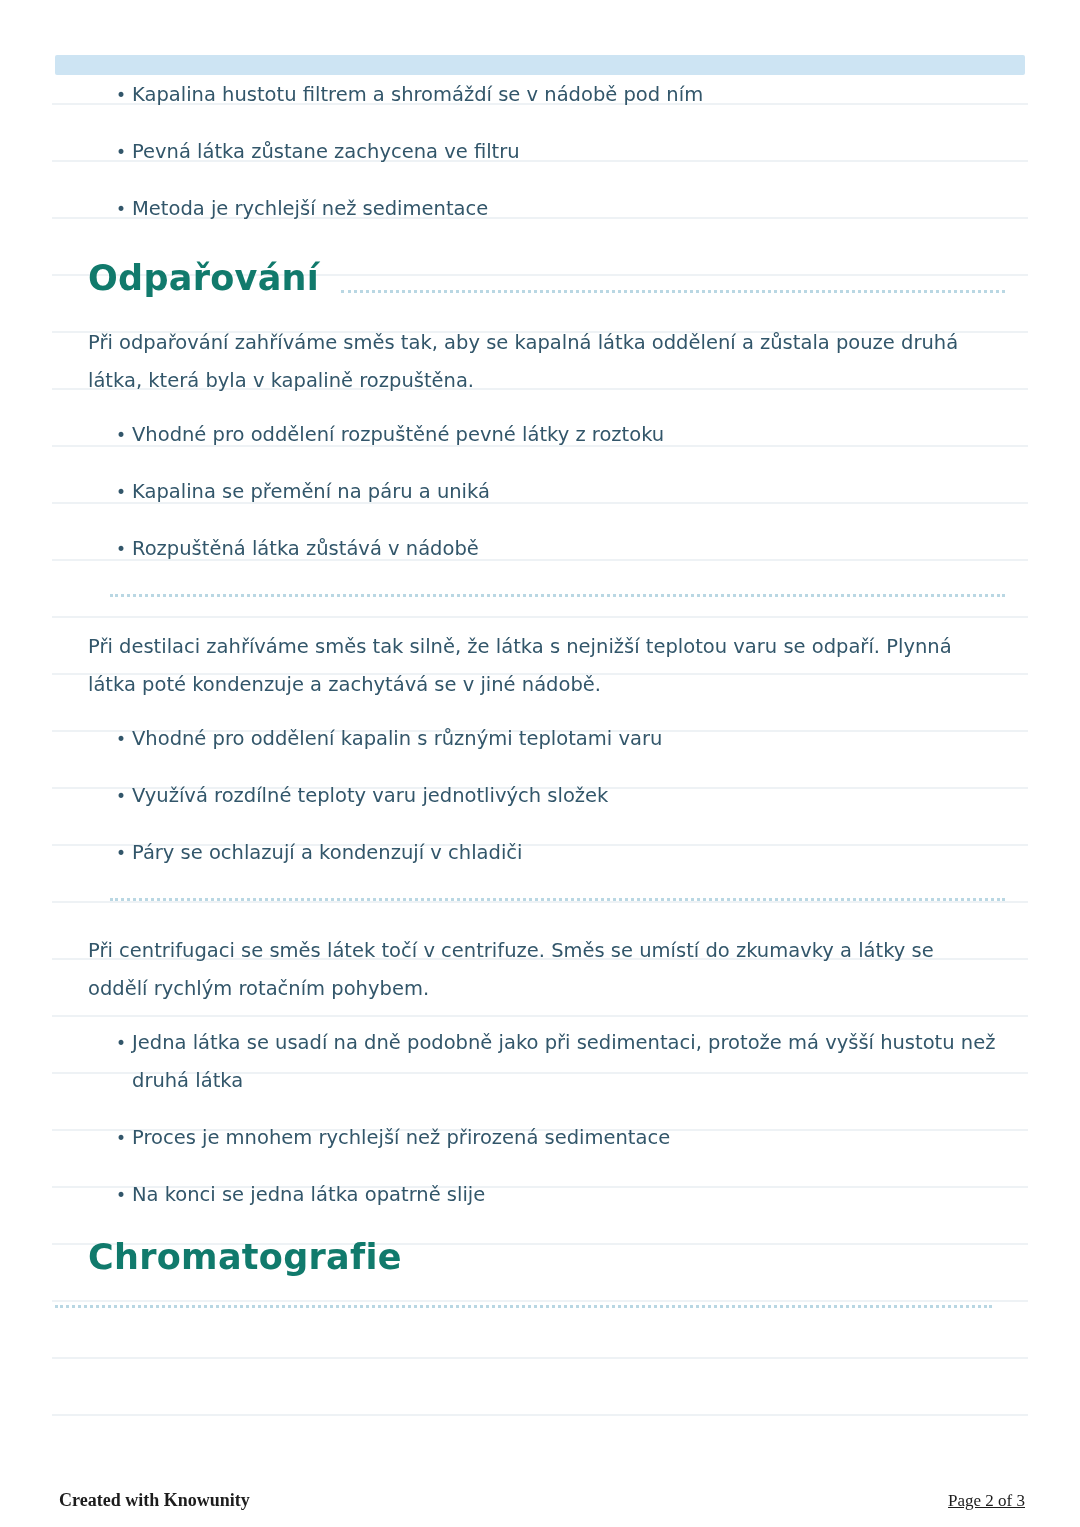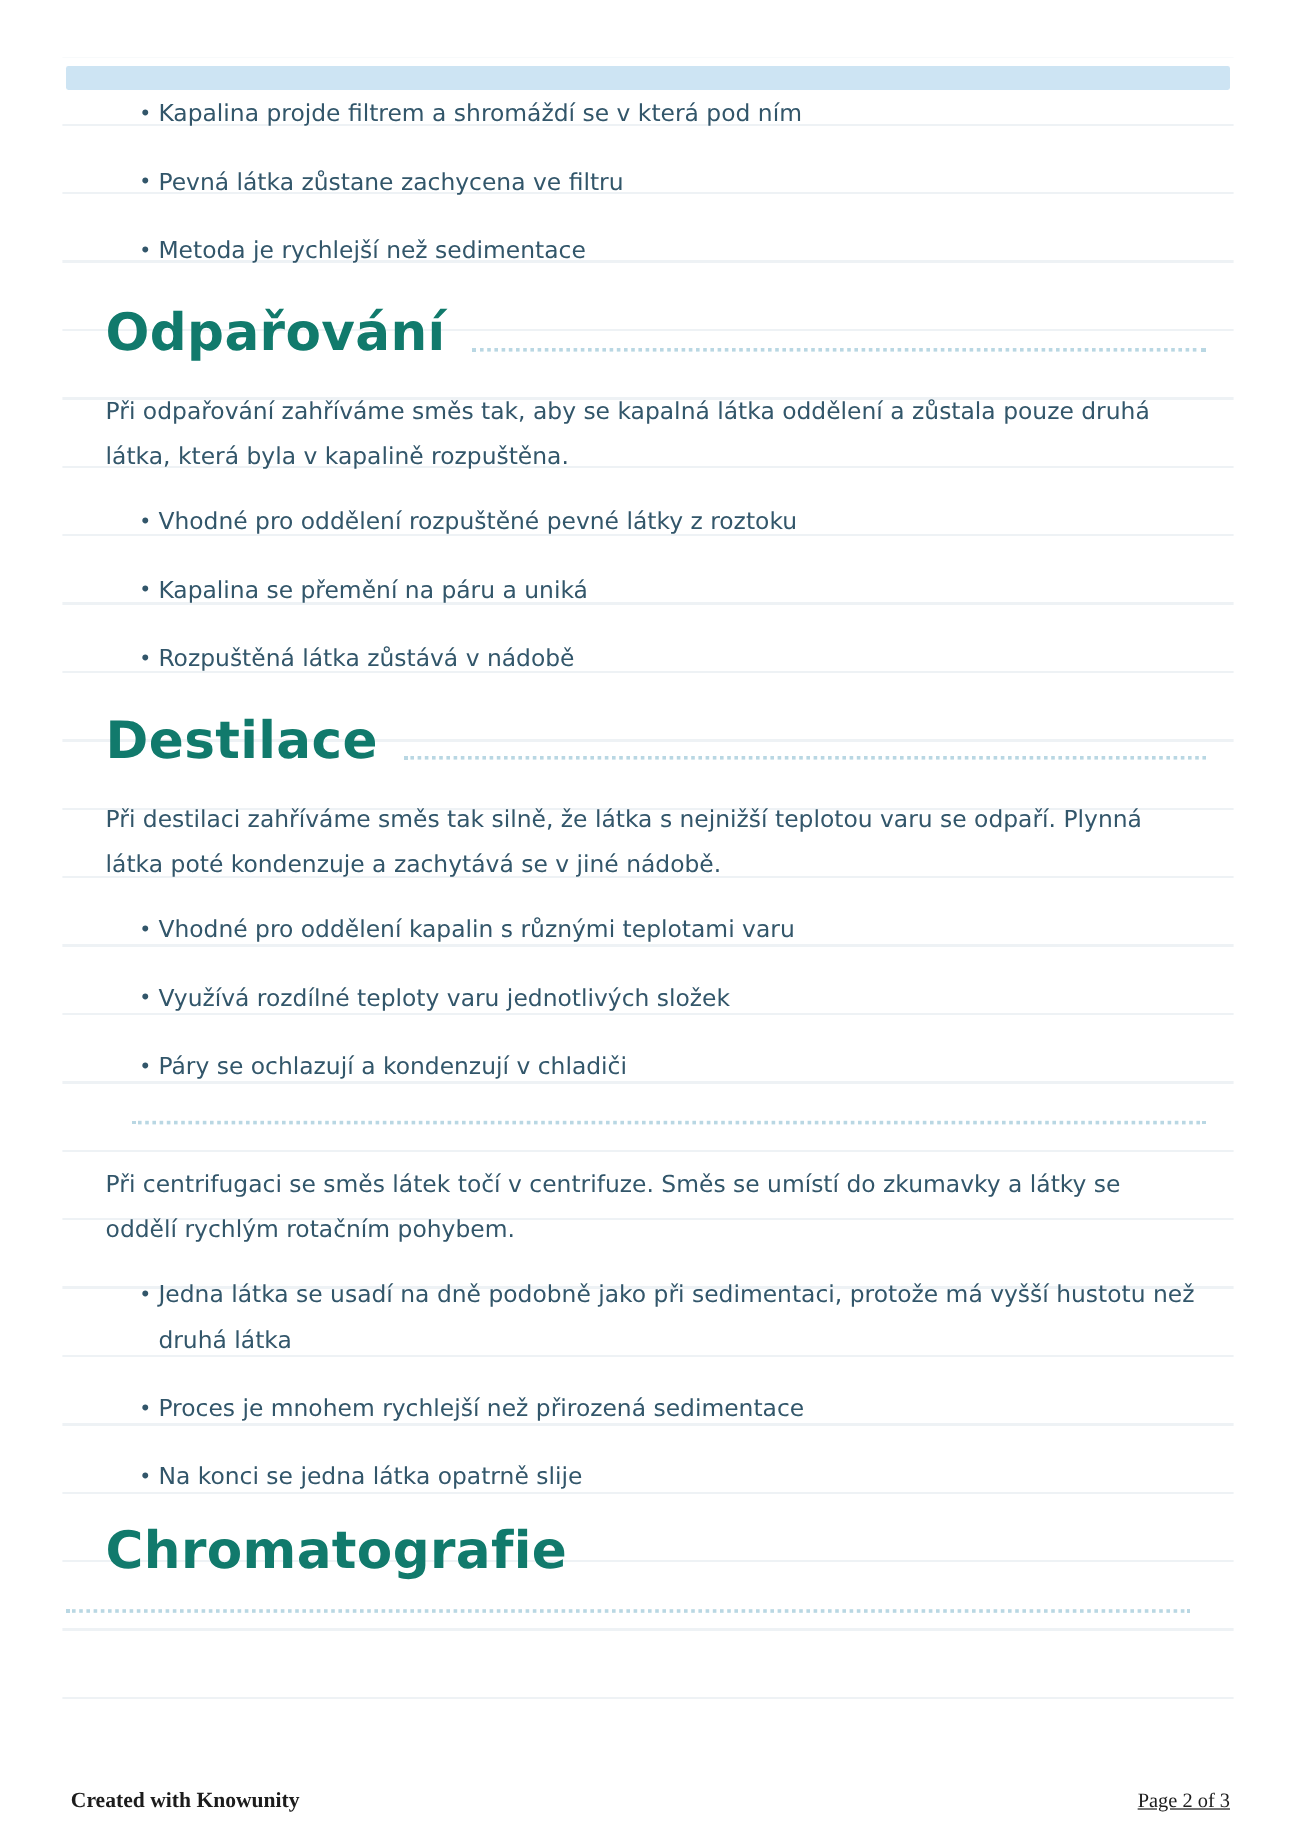--- a/index.html
+++ b/index.html
@@ -74,21 +74,21 @@
     color: #32566a;
   }
   .btext {
     flex: 1 1 auto;
   }
   .heading {
     display: flex;
     align-items: flex-end;
     margin: 26px 0 22px 0;
     color: #117a6c;
-    font-size: 43px;
+    font-size: 35px;
     line-height: 48px;
     font-weight: 700;
     letter-spacing: 0.3px;
   }
   .heading .heading-text {
     flex: 0 0 auto;
   }
   .heading .leader {
     flex: 1 1 auto;
     border-bottom: 3px dotted #b9d7e3;
@@ -142,21 +142,21 @@
 <div class="page">
 
   <div class="ruling"></div>
   <div class="top-bar"></div>
 
   <main class="content">
 
     <ul class="bullets">
       <li class="bullet">
         <span class="dot">•</span>
-        <span class="btext">Kapalina projde filtrem a shromáždí se v která pod ním</span>
+        <span class="btext">Kapalina hustotu filtrem a shromáždí se v nádobě pod ním</span>
       </li>
       <li class="bullet">
         <span class="dot">•</span>
         <span class="btext">Pevná látka zůstane zachycena ve filtru</span>
       </li>
       <li class="bullet">
         <span class="dot">•</span>
         <span class="btext">Metoda je rychlejší než sedimentace</span>
       </li>
     </ul>
@@ -178,21 +178,20 @@
         </li>
         <li class="bullet">
           <span class="dot">•</span>
           <span class="btext">Rozpuštěná látka zůstává v nádobě</span>
         </li>
       </ul>
     </section>
 
     <section>
       <h2 class="heading">
-        <span class="heading-text">Destilace</span>
         <span class="leader"></span>
       </h2>
       <p class="para">Při destilaci zahříváme směs tak silně, že látka s nejnižší teplotou varu se odpaří. Plynná látka poté kondenzuje a zachytává se v jiné nádobě.</p>
       <ul class="bullets">
         <li class="bullet">
           <span class="dot">•</span>
           <span class="btext">Vhodné pro oddělení kapalin s různými teplotami varu</span>
         </li>
         <li class="bullet">
           <span class="dot">•</span>

